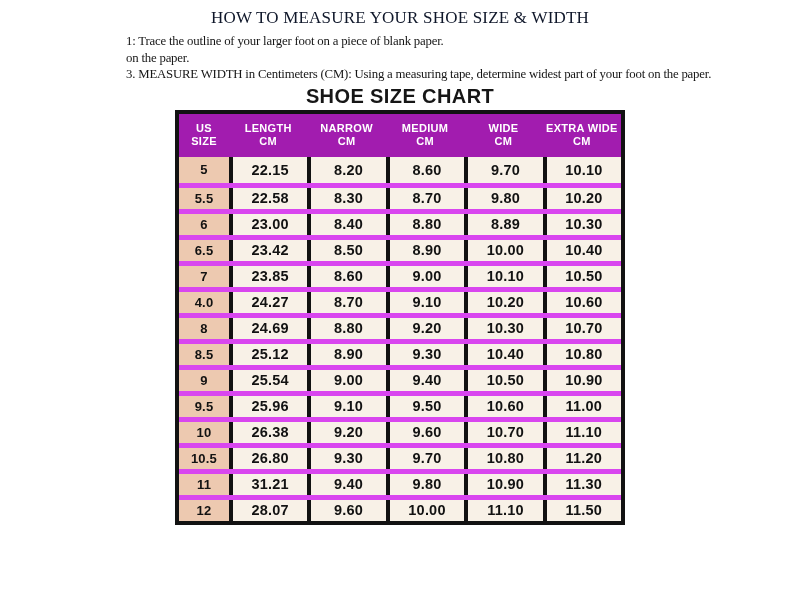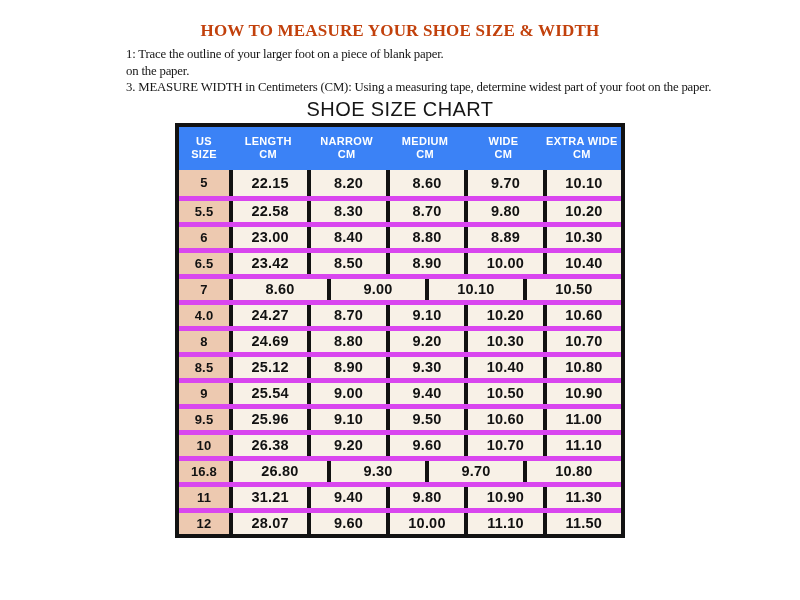--- a/index.html
+++ b/index.html
@@ -1,43 +1,43 @@
 <!DOCTYPE html>
 <html><head>
 <meta charset="utf-8">
 <style>
   html,body{margin:0;padding:0;background:#ffffff;}
   .page{width:800px;height:600px;position:relative;overflow:hidden;background:#ffffff;}
 
   .doc-title{
-    padding-top:21px;text-align:center;
-    font-family:"Liberation Serif",serif;font-weight:700;font-size:17px;
-    letter-spacing:0.2px;color:#c2410c;line-height:19px;
+    padding-top:8px;text-align:center;
+    font-family:"Liberation Serif",serif;font-weight:400;font-size:17px;
+    letter-spacing:0.2px;color:#0f172a;line-height:19px;
   }
 
   .instructions{
     margin:6px 7px 0 126px;
     font-family:"Liberation Serif",serif;font-size:12.8px;line-height:16.5px;
     color:#161616;letter-spacing:-0.2px;
   }
   .instruction-line{white-space:nowrap;}
 
   .chart-title{
     margin-top:2px;text-align:center;
-    font-family:"Liberation Sans",sans-serif;font-size:20px;font-weight:400;
+    font-family:"Liberation Sans",sans-serif;font-size:20px;font-weight:700;
     letter-spacing:0.4px;color:#161616;line-height:22px;
   }
 
   .size-table{
     margin:3px auto 0;width:450px;border:4px solid #121212;
     box-sizing:border-box;background:#f8f1e7;
   }
   .size-table *{box-sizing:border-box;}
 
-  .thead{display:flex;background:#3b82f6;height:43px;}
+  .thead{display:flex;background:#a21caf;height:43px;}
   .hcell{
     flex:1;display:flex;flex-direction:column;justify-content:center;align-items:center;
     color:#ffffff;font-family:"Liberation Sans",sans-serif;font-weight:700;
     font-size:11px;line-height:13px;letter-spacing:0.3px;text-align:center;
   }
   .hcell.size{flex:0 0 50px;}
 
   .trow{display:flex;height:26px;}
   .trow + .trow{border-top:5px solid #d946ef;}
   .tcell{
@@ -119,20 +119,21 @@
         <div class="trow">
           <div class="tcell size">6.5</div>
           <div class="tcell">23.42</div>
           <div class="tcell">8.50</div>
           <div class="tcell">8.90</div>
           <div class="tcell">10.00</div>
           <div class="tcell">10.40</div>
         </div>
         <div class="trow">
           <div class="tcell size">7</div>
+          <div class="tcell">23.85</div>
           <div class="tcell">8.60</div>
           <div class="tcell">9.00</div>
           <div class="tcell">10.10</div>
           <div class="tcell">10.50</div>
         </div>
         <div class="trow">
           <div class="tcell size">4.0</div>
           <div class="tcell">24.27</div>
           <div class="tcell">8.70</div>
           <div class="tcell">9.10</div>
@@ -173,25 +174,26 @@
         </div>
         <div class="trow">
           <div class="tcell size">10</div>
           <div class="tcell">26.38</div>
           <div class="tcell">9.20</div>
           <div class="tcell">9.60</div>
           <div class="tcell">10.70</div>
           <div class="tcell">11.10</div>
         </div>
         <div class="trow">
-          <div class="tcell size">16.8</div>
+          <div class="tcell size">10.5</div>
           <div class="tcell">26.80</div>
           <div class="tcell">9.30</div>
           <div class="tcell">9.70</div>
           <div class="tcell">10.80</div>
+          <div class="tcell">11.20</div>
         </div>
         <div class="trow">
           <div class="tcell size">11</div>
           <div class="tcell">31.21</div>
           <div class="tcell">9.40</div>
           <div class="tcell">9.80</div>
           <div class="tcell">10.90</div>
           <div class="tcell">11.30</div>
         </div>
         <div class="trow">

